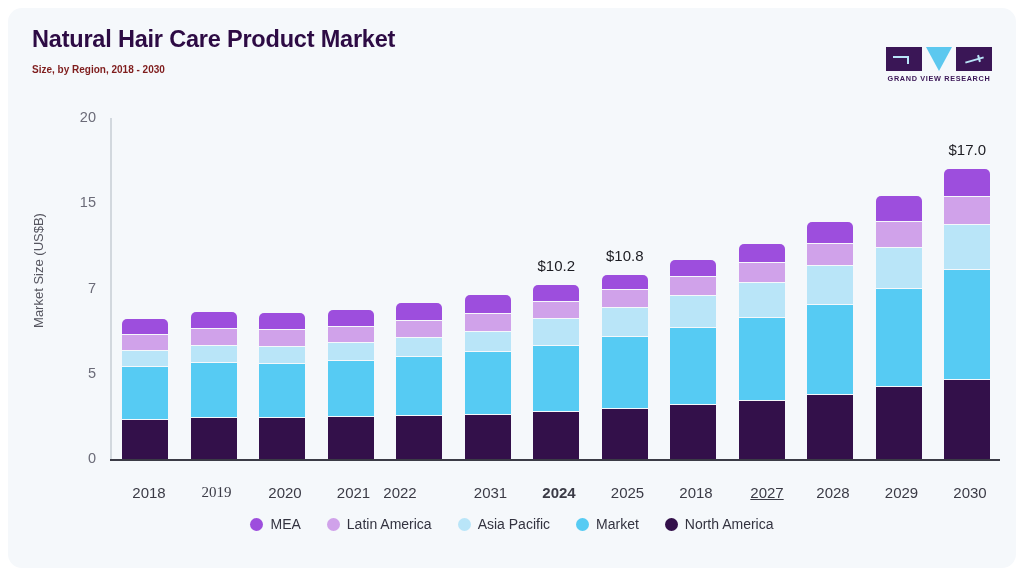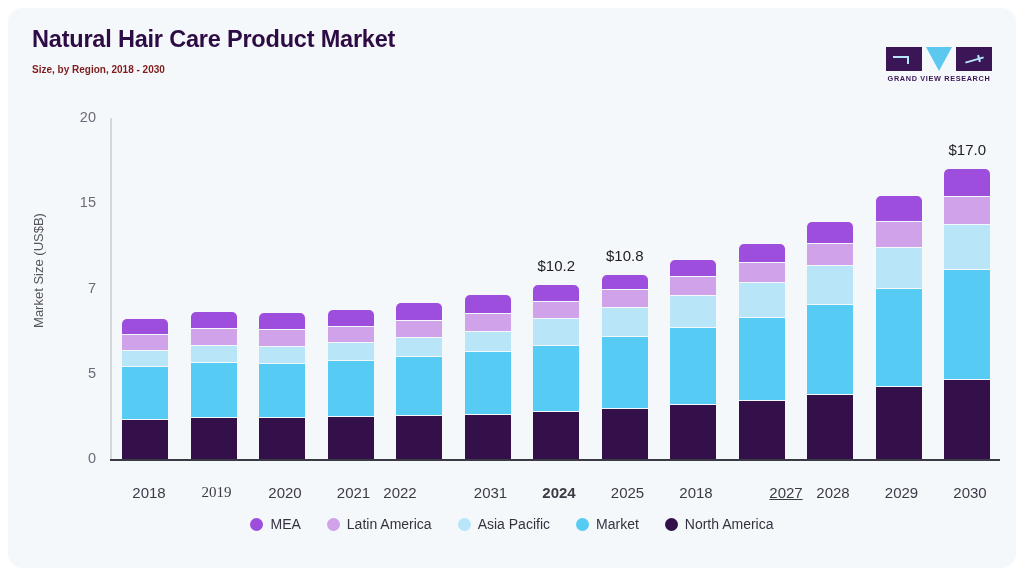--- a/index.html
+++ b/index.html
@@ -370,21 +370,21 @@
     <div id="x-ticks">
         <div class="x-tick-label" style="left: 104px;">2018</div>
         <div class="x-tick-label" style="left: 171.5px; font-family: Liberation Serif, serif;">2019</div>
         <div class="x-tick-label" style="left: 240px;">2020</div>
         <div class="x-tick-label" style="left: 308.5px;">2021</div>
         <div class="x-tick-label" style="left: 355px;">2022</div>
         <div class="x-tick-label" style="left: 445.5px;">2031</div>
         <div class="x-tick-label" style="left: 514px; font-weight: bold;">2024</div>
         <div class="x-tick-label" style="left: 582.5px;">2025</div>
         <div class="x-tick-label" style="left: 651px;">2018</div>
-        <div class="x-tick-label" style="left: 741px; text-decoration: underline;">2027</div>
+        <div class="x-tick-label" style="left: 722px; text-decoration: underline;">2027</div>
         <div class="x-tick-label" style="left: 788px;">2028</div>
         <div class="x-tick-label" style="left: 856.5px;">2029</div>
         <div class="x-tick-label" style="left: 925px;">2030</div>
       </div>
   </div>
 
   <div id="legend">
       <div class="legend-item">
         <span class="legend-swatch" style="background: rgb(157, 78, 221);"></span>
         <span class="legend-label">MEA</span>

